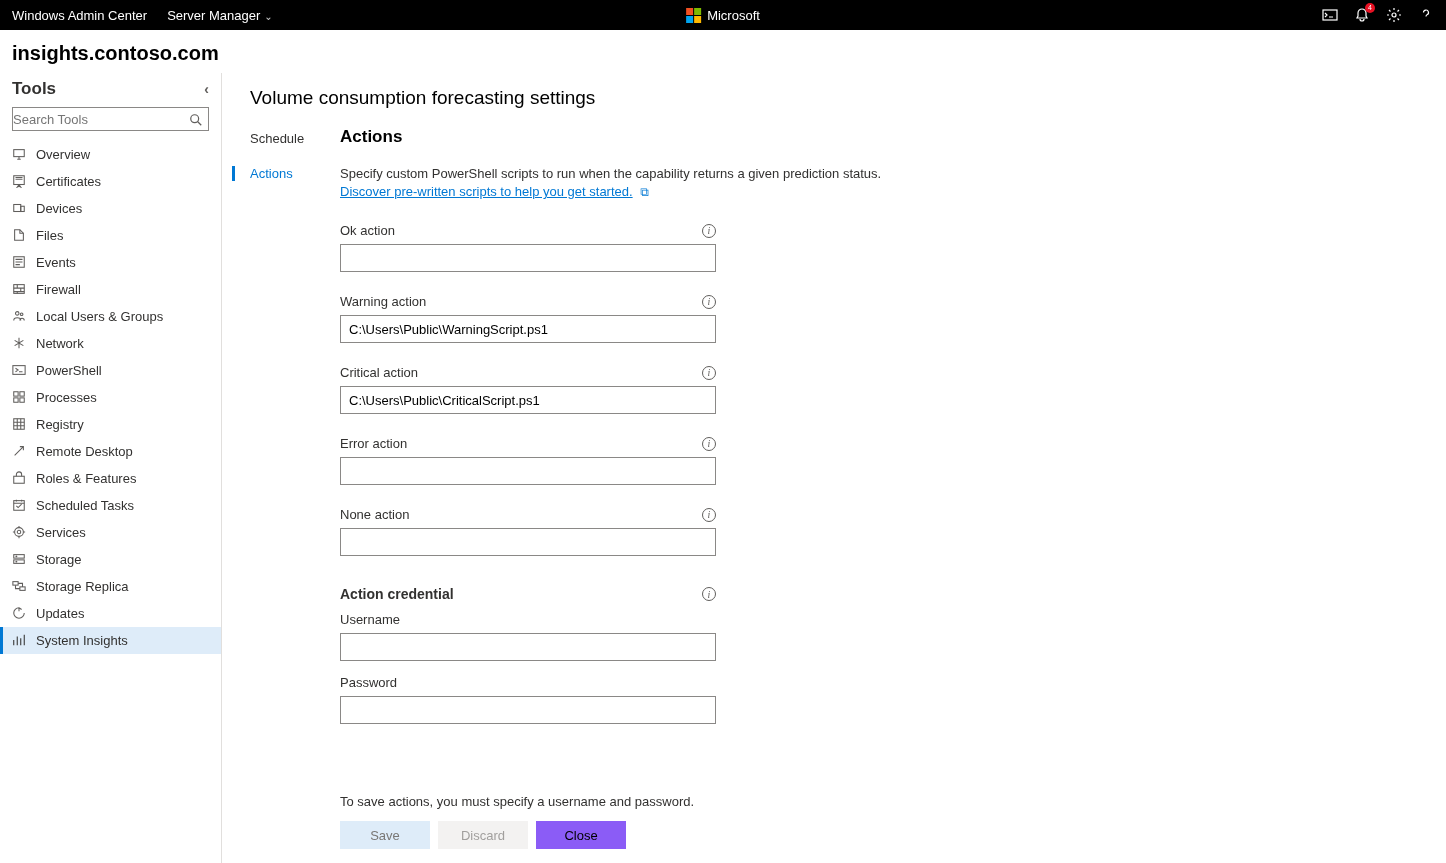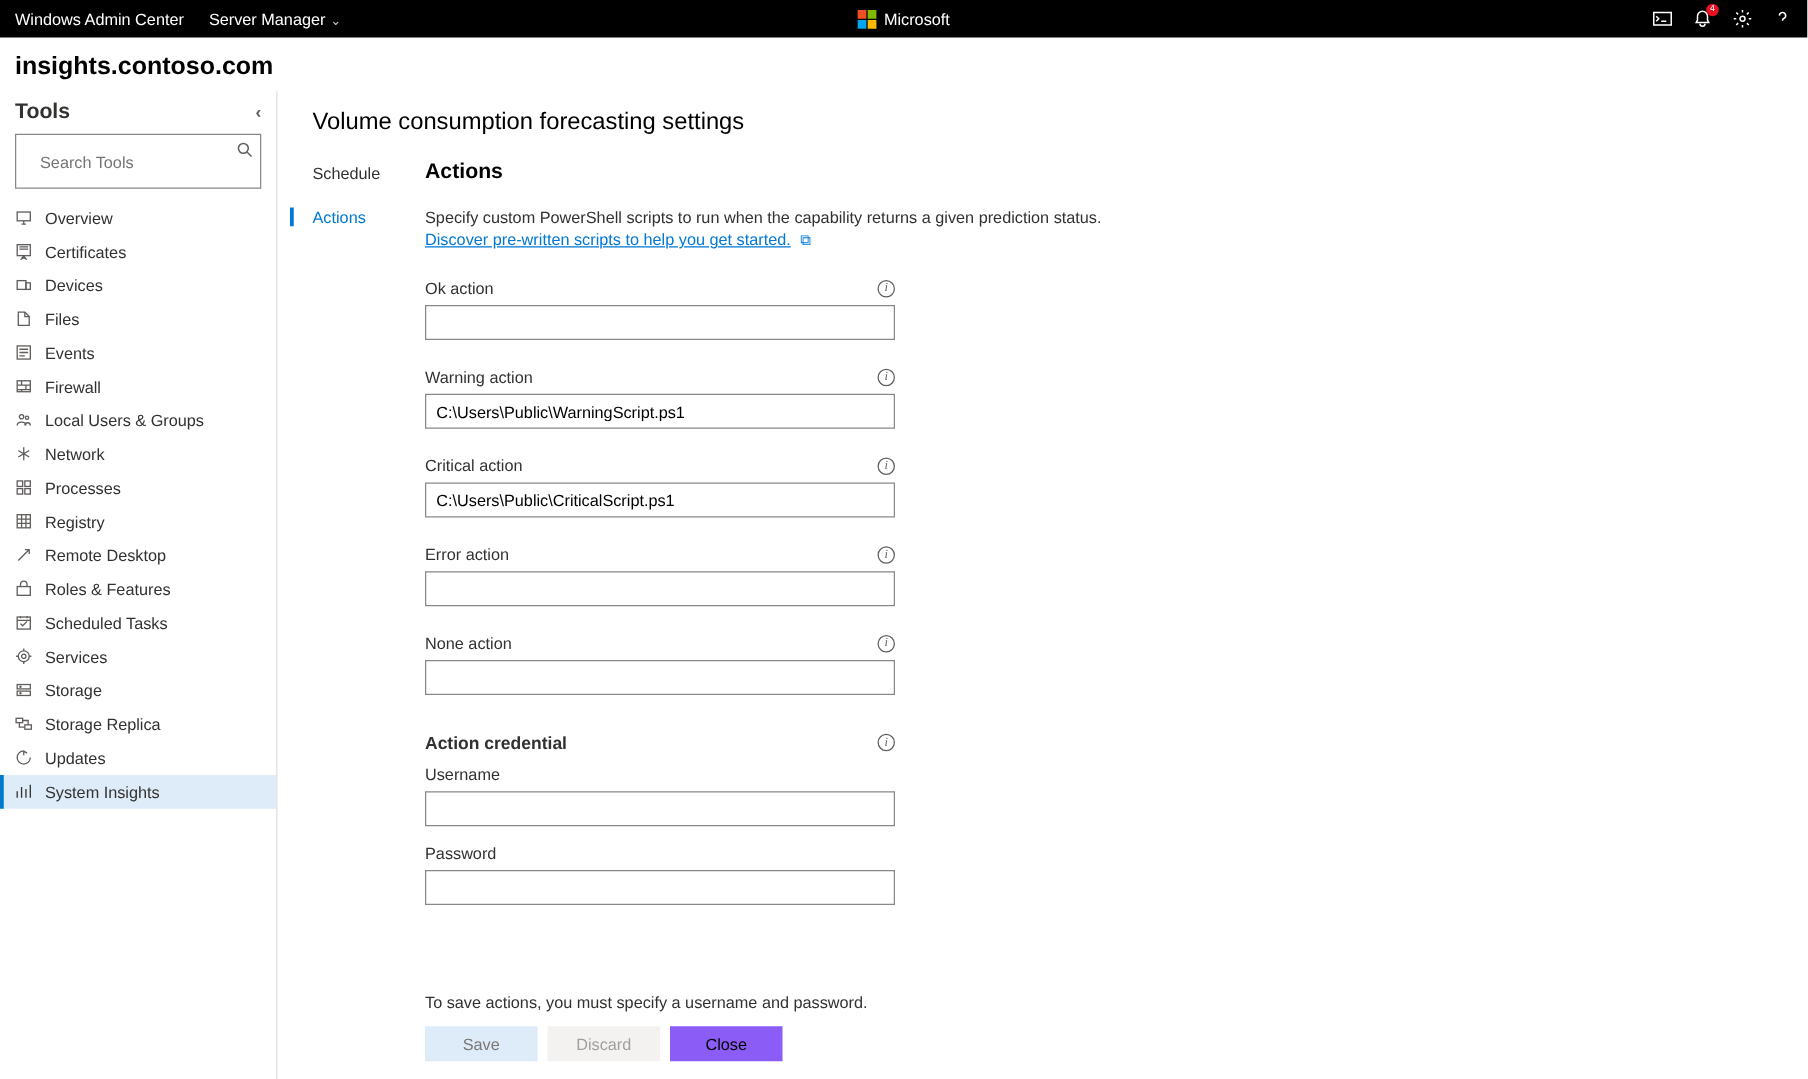--- a/index.html
+++ b/index.html
@@ -13,21 +13,21 @@
 .chev { font-size: 10px; margin-left: 4px; opacity: .8; }
 .ticon { width: 16px; height: 16px; display: inline-flex; align-items: center; justify-content: center; color:#fff; position:relative; }
 .ticon svg { width:16px; height:16px; stroke:#fff; fill:none; stroke-width:1.2; }
 .badge { position:absolute; top:-4px; right:-5px; background:#e81123; color:#fff; width:10px; height:10px; border-radius:50%; font-size:7px; line-height:10px; text-align:center;}
 .hostbar { padding: 12px 12px 8px; font-size: 20px; font-weight:600; color:#000;}
 .layout { display:flex; }
 .sidebar { width:222px; border-right:1px solid #e1dfdd; padding:6px 0 20px; position:relative;}
 .tools-hdr { display:flex; align-items:center; justify-content:space-between; padding:0 12px 8px; font-size:17px; font-weight:600;}
 .tools-hdr .coll { font-size:14px; color:#605e5c; cursor:pointer;}
 .search-wrap { margin:0 12px 10px; position:relative; }
-.search-wrap input { width:100%; height:44px; border:1px solid #8a8886; padding:0 28px 0 19px; font-size:13px; outline:none;}
+.search-wrap input { width:100%; height:24px; border:1px solid #8a8886; padding:0 28px 0 0; font-size:13px; outline:none;}
 .search-wrap .sicon { position:absolute; right:6px; top:6px; color:#605e5c; }
 .tool-item { display:flex; align-items:center; height:27px; padding:0 12px; gap:8px; font-size:13px; color:#323130; cursor:pointer;}
 .tool-item .micon { width:16px; height:16px; color:#605e5c; display:inline-flex; }
 .tool-item .micon svg { width:14px; height:14px; stroke:#605e5c; fill:none; stroke-width:1.2;}
 .tool-item.active { background:#deecf9; border-left:3px solid #0078d4; padding-left:9px;}
 .tool-item.active .micon svg { stroke:#323130; }
 .content { flex:1; padding:14px 10px 40px 28px;}
 .page-title { font-size:19px; font-weight:400; color:#000; margin-bottom:18px;}
 .tab-area { display:flex; gap:26px;}
 .tabs-col { width:64px; padding-top:4px;}
@@ -183,20 +183,29 @@
           <span class="micon">
             <svg viewBox="0 0 16 16">
               <path d="M8 2v12M3 5l5 3 5-3M3 11l5-3 5 3"></path>
             </svg>
           </span>
           <span>Network</span>
         </div>
         <div class="tool-item">
           <span class="micon">
             <svg viewBox="0 0 16 16">
+              <rect x="1" y="3" width="14" height="10"></rect>
+              <path d="M4 6l3 2-3 2M8 10h4"></path>
+            </svg>
+          </span>
+          <span>PowerShell</span>
+        </div>
+        <div class="tool-item">
+          <span class="micon">
+            <svg viewBox="0 0 16 16">
               <rect x="2" y="2" width="5" height="5"></rect>
               <rect x="9" y="2" width="5" height="5"></rect>
               <rect x="2" y="9" width="5" height="5"></rect>
               <rect x="9" y="9" width="5" height="5"></rect>
             </svg>
           </span>
           <span>Processes</span>
         </div>
         <div class="tool-item">
           <span class="micon">

